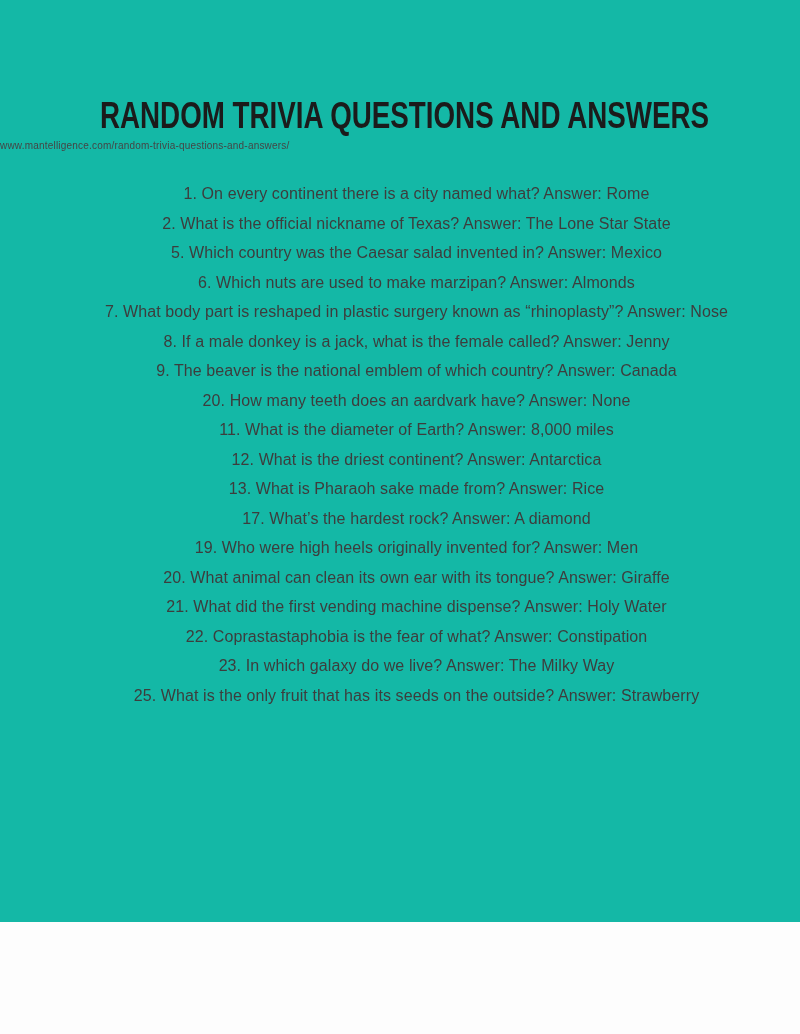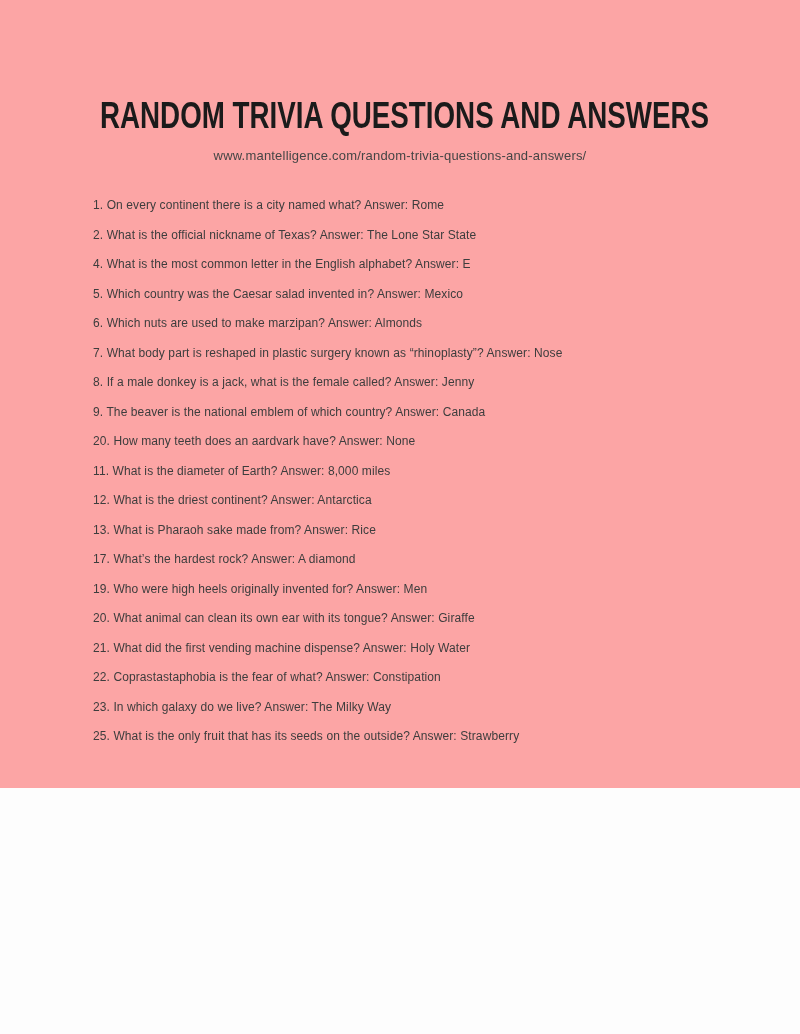--- a/index.html
+++ b/index.html
@@ -10,71 +10,70 @@
   body {
     width: 800px;
     height: 1034px;
     overflow: hidden;
     font-family: "Liberation Sans", sans-serif;
     color: #3d3d3d;
   }
   .page {
     position: relative;
     width: 800px;
-    height: 788px;
-    background: #fca5a5;
+    height: 922px;
+    background: #14b8a6;
   }
   .title {
     margin: 0;
     padding-top: 97px;
     text-align: center;
     font-size: 37px;
     font-weight: bold;
     line-height: 1.0;
     color: #1b1b1b;
     transform: scaleX(0.75);
     transform-origin: 50% 50%;
     white-space: nowrap;
     letter-spacing: 0px;
   }
   .url {
-    margin-top: 14px;
-    text-align: center;
-    font-size: 13px;
+    margin-top: 6px;
+    font-size: 10px;
     color: #454545;
     letter-spacing: 0.2px;
   }
   .questions {
     margin-top: 36px;
     padding-left: 93px;
     padding-right: 60px;
   }
   .q {
     margin: 0 0 16.5px 0;
-    font-size: 12px;
+    font-size: 16px;
     line-height: 13px;
     color: #3d3d3d;
     white-space: nowrap;
     letter-spacing: 0.1px;
+    text-align: center;
   }
   .q span { display: inline; }
 </style>
 </head>
 <body>
 
 <div class="page">
   <h1 class="title">RANDOM TRIVIA QUESTIONS AND ANSWERS</h1>
   <div class="url">www.mantelligence.com/random-trivia-questions-and-answers/</div>
   <div class="questions">
   <p class="q"><span>1.</span> <span>On every continent there is a city named what?</span> <span>Answer:</span> <span>Rome</span></p>
 
   <p class="q"><span>2.</span> <span>What is the official nickname of Texas?</span> <span>Answer:</span> <span>The Lone Star State</span></p>
 
 
-  <p class="q"><span>4.</span> <span>What is the most common letter in the English alphabet?</span> <span>Answer:</span> <span>E</span></p>
 
   <p class="q"><span>5.</span> <span>Which country was the Caesar salad invented in?</span> <span>Answer:</span> <span>Mexico</span></p>
 
   <p class="q"><span>6.</span> <span>Which nuts are used to make marzipan?</span> <span>Answer:</span> <span>Almonds</span></p>
 
   <p class="q"><span>7.</span> <span>What body part is reshaped in plastic surgery known as “rhinoplasty”?</span> <span>Answer:</span> <span>Nose</span></p>
 
   <p class="q"><span>8.</span> <span>If a male donkey is a jack, what is the female called?</span> <span>Answer:</span> <span>Jenny</span></p>
 
   <p class="q"><span>9.</span> <span>The beaver is the national emblem of which country?</span> <span>Answer:</span> <span>Canada</span></p>

